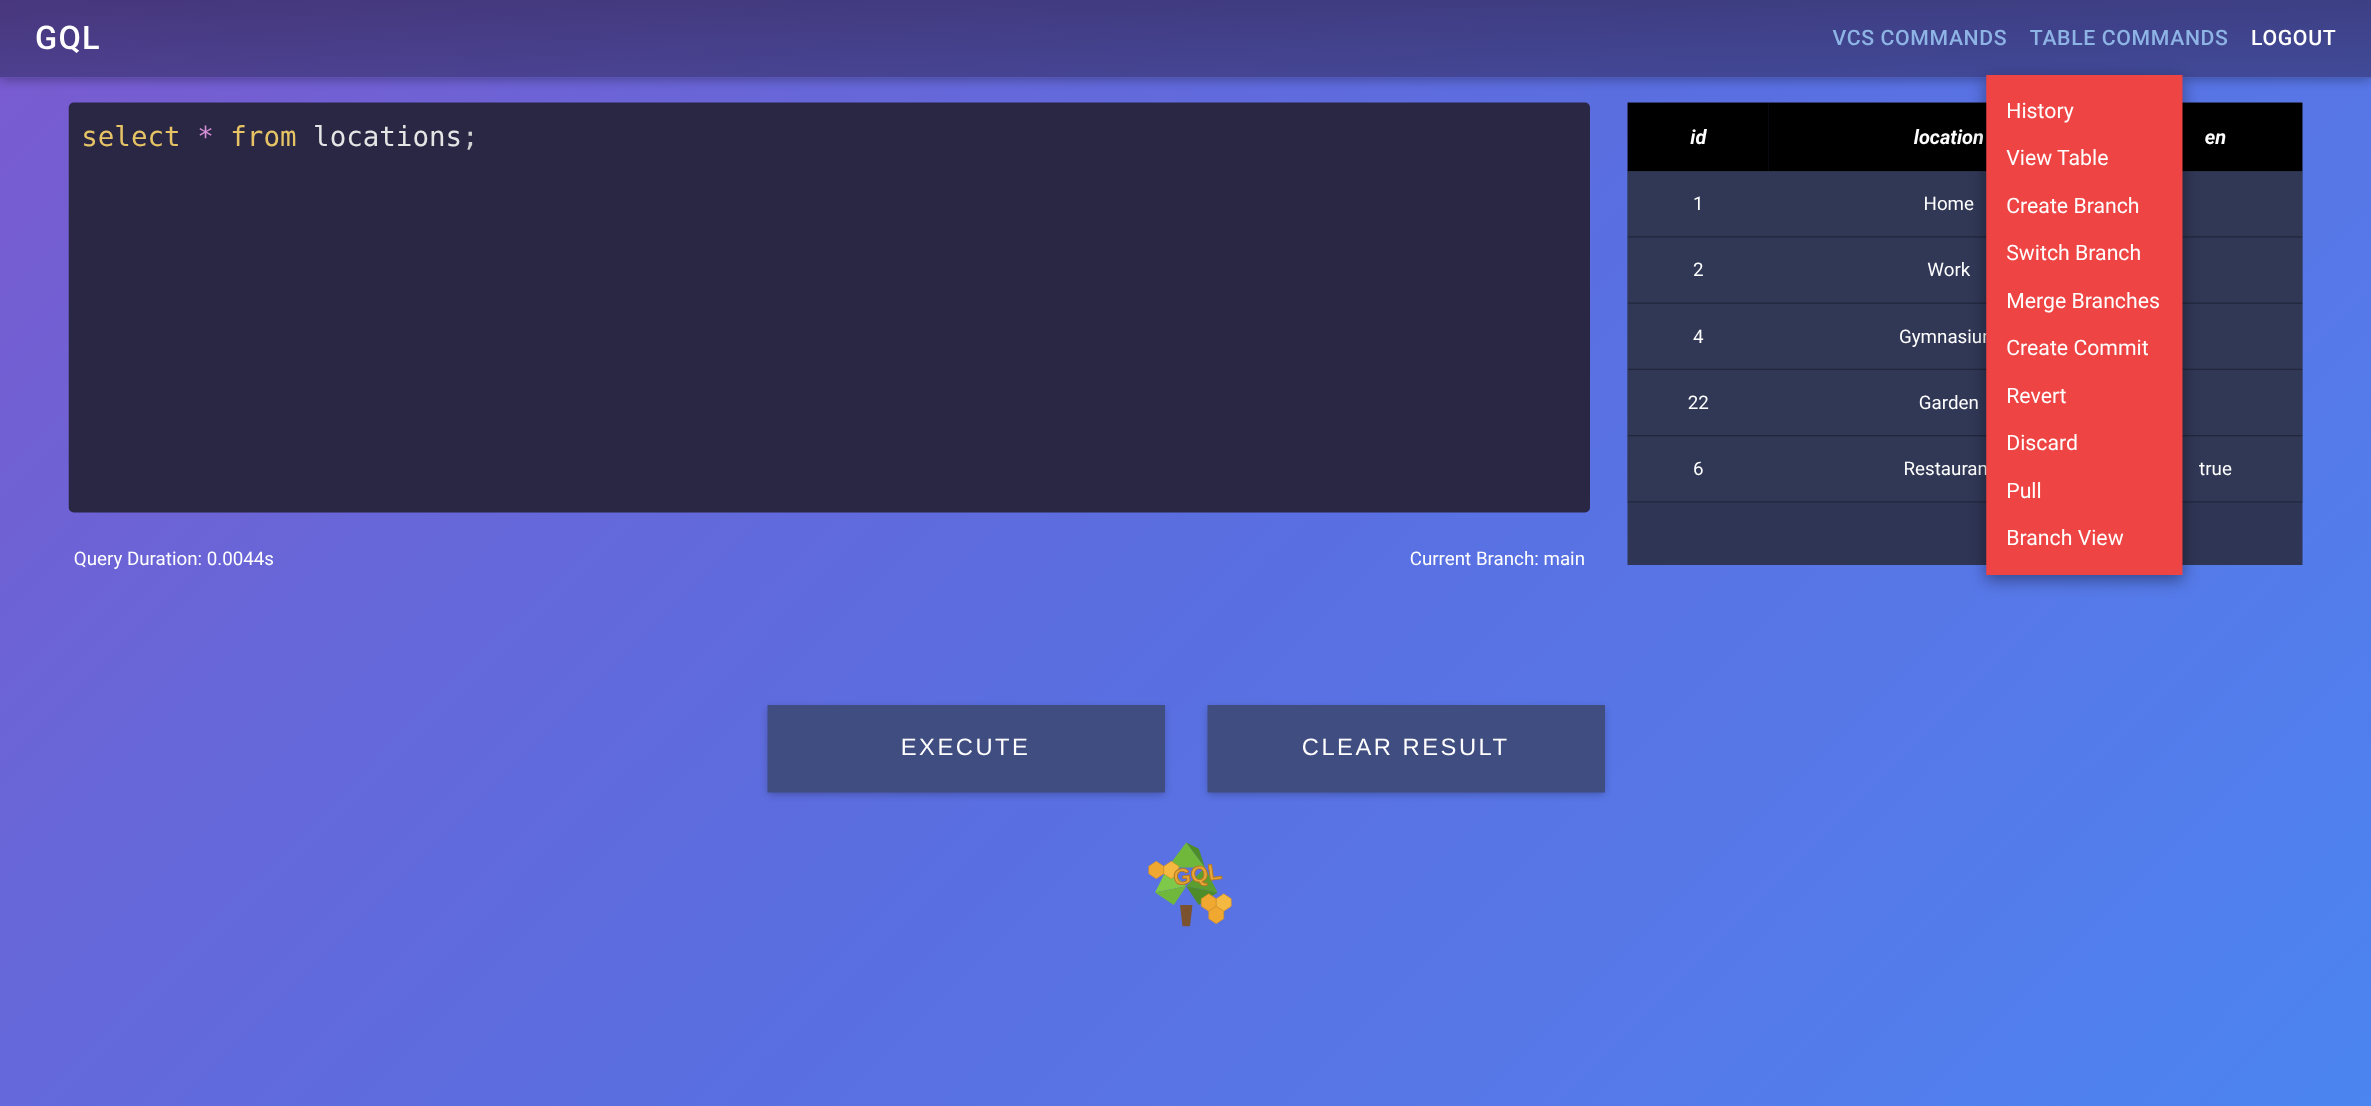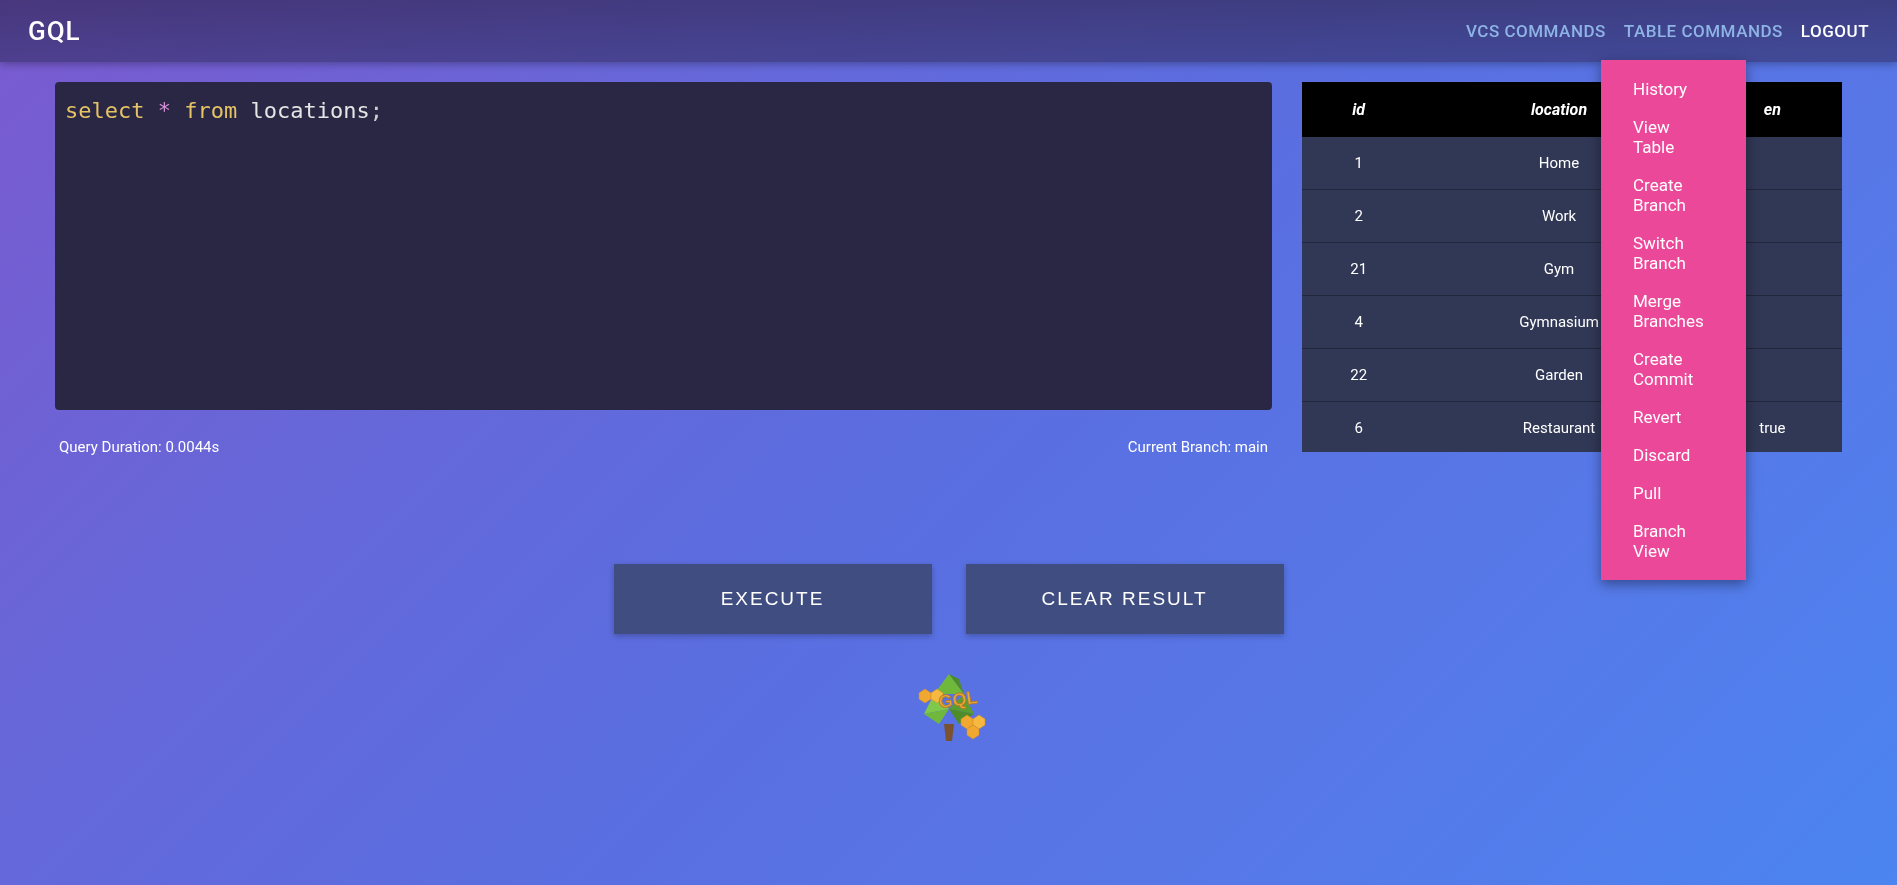--- a/index.html
+++ b/index.html
@@ -124,23 +124,23 @@
       border-bottom: 1px solid rgba(0,0,0,0.3);
       color: #ffffff;
     }
     tbody tr {
       background: #313856;
     }
     .dropdown {
       position: absolute;
       top: -22px;
       right: 96px;
-      background: #ec4899;
-      width: 145px;
-      padding: 10px 16px;
+      background: #ef4444;
+      width: 157px;
+      padding: 10px 0;
       z-index: 100;
       box-shadow: 0 4px 12px rgba(0,0,0,0.4);
     }
     .dropdown-item {
       color: #ffffff;
       padding: 9px 16px;
       font-size: 17px;
       cursor: pointer;
     }
     .buttons-row {
@@ -218,25 +218,20 @@
         </thead>
         <tbody>
           <tr>
             <td>1</td>
             <td>Home</td>
             <td></td>
           </tr>
           <tr>
             <td>2</td>
             <td>Work</td>
-            <td></td>
-          </tr>
-          <tr>
-            <td>21</td>
-            <td>Gym</td>
             <td></td>
           </tr>
           <tr>
             <td>4</td>
             <td>Gymnasium</td>
             <td></td>
           </tr>
           <tr>
             <td>22</td>
             <td>Garden</td>

